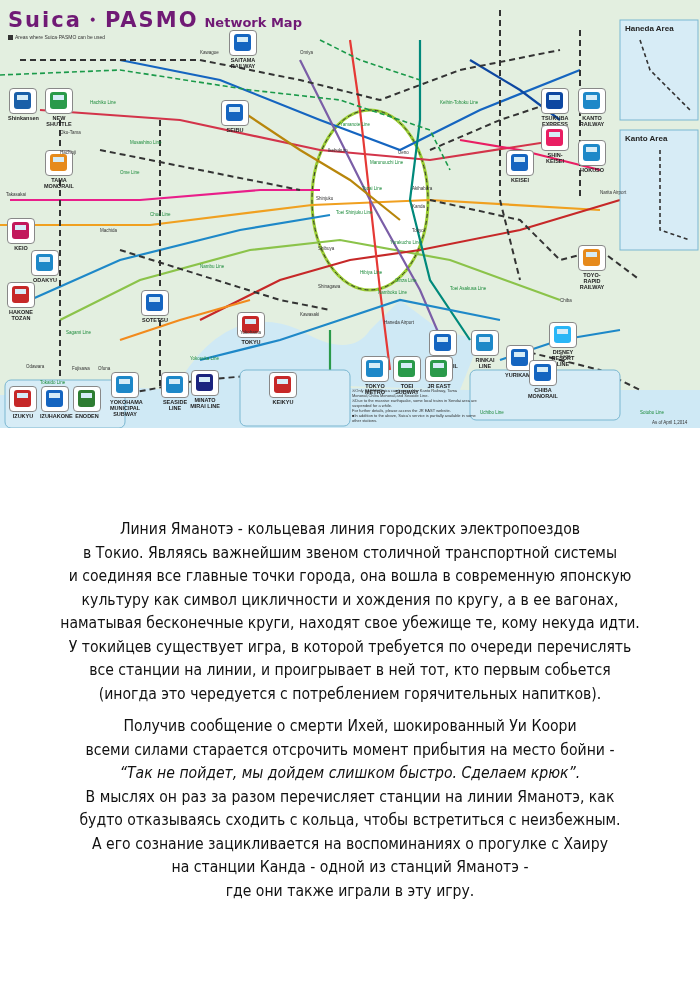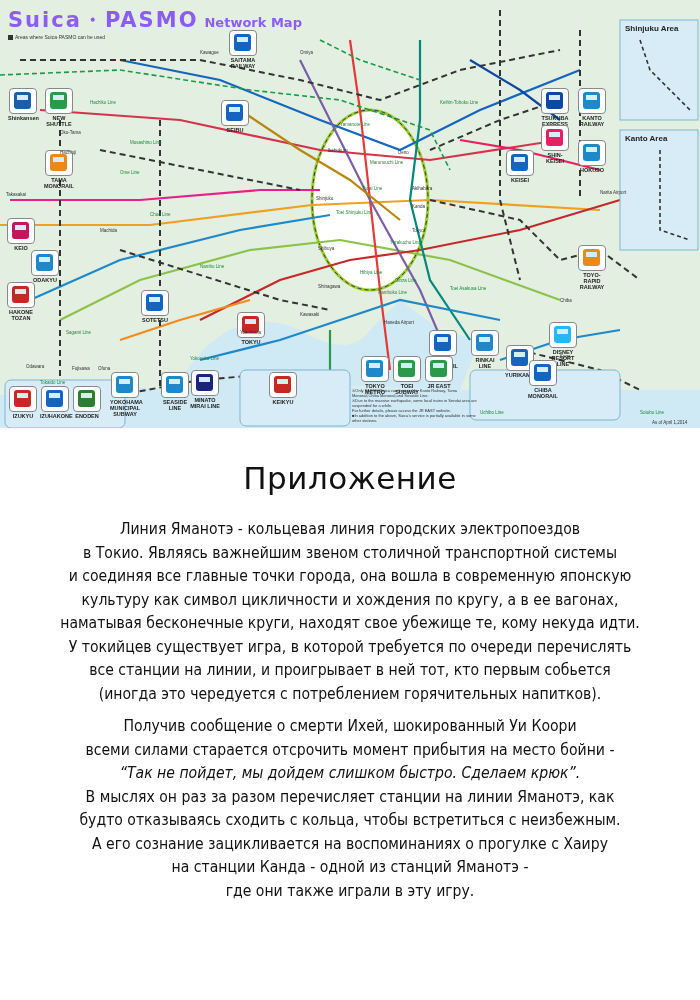--- a/index.html
+++ b/index.html
@@ -1,19 +1,19 @@
 <!DOCTYPE html>
 <html><head>
 <meta charset="utf-8">
 <style>
   html,body{margin:0;padding:0;background:#ffffff;}
   body{width:700px;height:1000px;position:relative;overflow:hidden;font-family:"DejaVu Sans",sans-serif;}
   #map{position:absolute;left:0;top:0;width:700px;height:428px;background:#e3efe0;overflow:hidden;}
   #map svg{position:absolute;left:0;top:0;}
-  .map-title{position:absolute;left:8px;top:6px;font-family:"DejaVu Sans",sans-serif;font-weight:bold;color:#8b5cf6;white-space:nowrap;}
+  .map-title{position:absolute;left:8px;top:6px;font-family:"DejaVu Sans",sans-serif;font-weight:bold;color:#701a75;white-space:nowrap;}
   .map-title .brand{font-size:21px;letter-spacing:2px;}
   .map-title .sub{font-size:13px;margin-left:6px;letter-spacing:0;}
   .map-legend{position:absolute;left:8px;top:34px;font-size:5px;color:#333;font-family:"Liberation Sans",sans-serif;}
   .map-legend .sq{display:inline-block;width:5px;height:5px;background:#333;margin-right:2px;vertical-align:middle;}
   .area-label{position:absolute;font-size:8px;font-weight:bold;color:#222;font-family:"Liberation Sans",sans-serif;white-space:nowrap;}
   .op{position:absolute;width:30px;text-align:center;}
   .op .ico{width:26px;height:24px;margin:0 auto;border-radius:4px;border:1px solid #888;background:#fff;position:relative;}
   .op .ico .train{position:absolute;left:4px;top:3px;width:17px;height:17px;border-radius:3px;}
   .op .ico .win{position:absolute;left:7px;top:6px;width:11px;height:5px;background:#d6ecf7;}
   .op .lbl{font-size:5.5px;font-weight:bold;color:#222;font-family:"Liberation Sans",sans-serif;line-height:6px;margin-top:1px;}
@@ -92,21 +92,21 @@
     <rect x="470" y="370" width="150" height="50" rx="6" fill="#d7ecf6" stroke="#7ab7d1"></rect>
   </svg>
 
   <div class="map-title">
     <span class="brand">Suica・PASMO</span><span class="sub">Network Map</span>
   </div>
   <div class="map-legend">
     <span class="sq"></span><span>Areas where Suica·PASMO can be used</span>
   </div>
 
-  <div class="area-label" style="left:625px;top:24px;">Shinjuku Area</div>
+  <div class="area-label" style="left:625px;top:24px;">Haneda Area</div>
   <div class="area-label" style="left:625px;top:134px;">Kanto Area</div>
 
   <div class="op" style="left:8px;top:88px;">
       <div class="ico">
         <div class="train" style="background:#1a5fa8"></div>
         <div class="win"></div>
       </div>
       <div class="lbl">Shinkansen</div>
     </div>
   <div class="op" style="left:44px;top:88px;">
@@ -368,21 +368,20 @@
   <div class="notes">
     <div>※Only PASMO/Suica can be used for Kanto Railway, Tama Monorail,Chiba Monorail,and Seaside Line.</div>
     <div>※Due to the massive earthquake, some local trains in Sendai area are suspended for a while.</div>
     <div>For further details, please access the JR EAST website.</div>
     <div>■In addition to the above, Suica's service is partially available in some other stations.</div>
   </div>
   <div class="asof">As of April 1,2014</div>
 </div>
 
 <div id="article">
-  <div class="heading">Приложение</div>
 
   <div class="para" id="p1">
     <span class="line">Линия Яманотэ -  кольцевая линия городских электропоездов</span>
     <span class="line">в Токио. Являясь важнейшим звеном столичной транспортной системы</span>
     <span class="line">и соединяя все главные точки города, она вошла в современную японскую</span>
     <span class="line">культуру как символ цикличности и хождения по кругу, а в ее вагонах,</span>
     <span class="line">наматывая бесконечные круги, находят свое убежище те, кому некуда идти.</span>
     <span class="line">У токийцев существует игра, в которой требуется по очереди перечислять</span>
     <span class="line">все станции на линии, и проигрывает в ней тот, кто первым собьется</span>
     <span class="line">(иногда это чередуется с потреблением горячительных напитков).</span>

